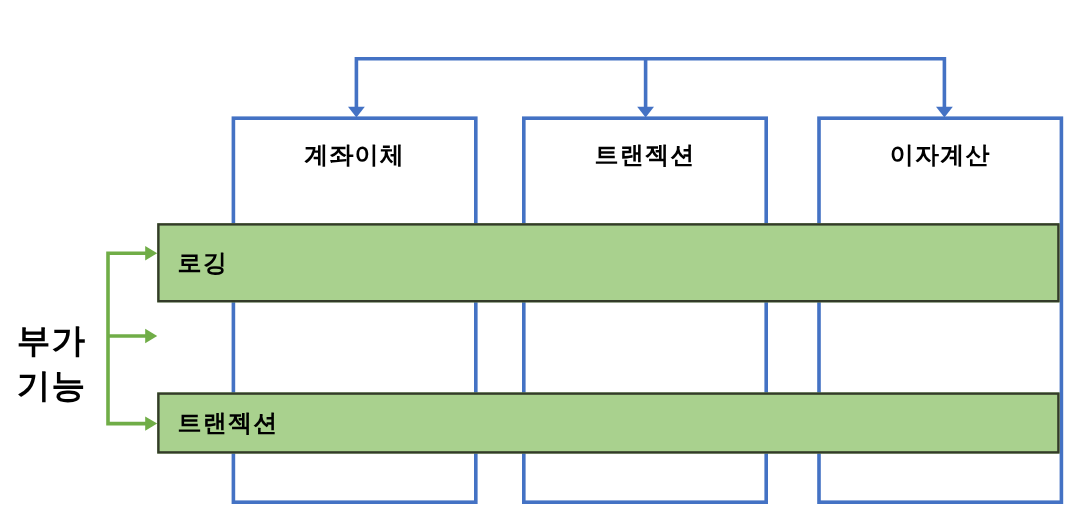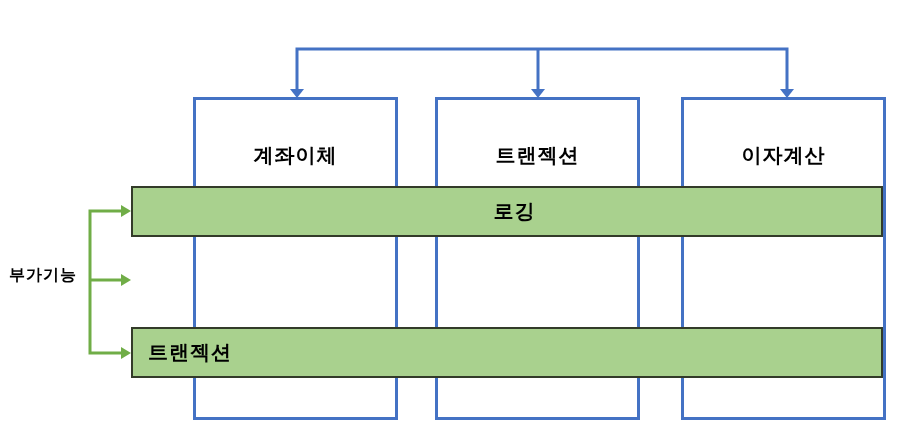--- a/index.html
+++ b/index.html
@@ -25,37 +25,37 @@
     font-size: 20px;
     font-weight: bold;
     letter-spacing: 1px;
   }
   .side-label {
     position: absolute;
     left: 1px;
     top: 265px;
     width: 84px;
     text-align: center;
-    font-size: 16px;
+    font-size: 28px;
     font-weight: bold;
     letter-spacing: 1px;
   }
   .core-box {
     position: absolute;
     top: 97px;
     width: 205px;
     height: 323px;
     box-sizing: border-box;
     background: #ffffff;
     border: 3px solid #4472C4;
     z-index: 1;
   }
   .core-box .box-label {
     display: block;
-    margin-top: 42px;
+    margin-top: 16px;
     text-align: center;
     font-size: 20px;
     font-weight: bold;
     letter-spacing: 1px;
   }
   .box-1 { left: 193px; }
   .box-2 { left: 435px; }
   .box-3 { left: 681px; }
   .aspect-bar {
     position: absolute;
@@ -65,21 +65,21 @@
     background: #A9D18E;
     border: 2px solid #333B29;
     z-index: 2;
     display: flex;
     align-items: center;
     padding-left: 15px;
     font-size: 20px;
     font-weight: bold;
     letter-spacing: 1px;
   }
-  .bar-1 { top: 186px; height: 51px; justify-content: center; }
+  .bar-1 { top: 186px; height: 66px; }
   .bar-2 { top: 255px; height: 50px; }
   .bar-3 { top: 327px; height: 51px; }
   .overlay {
     position: absolute;
     left: 0;
     top: 0;
     width: 900px;
     height: 433px;
     z-index: 3;
     pointer-events: none;

